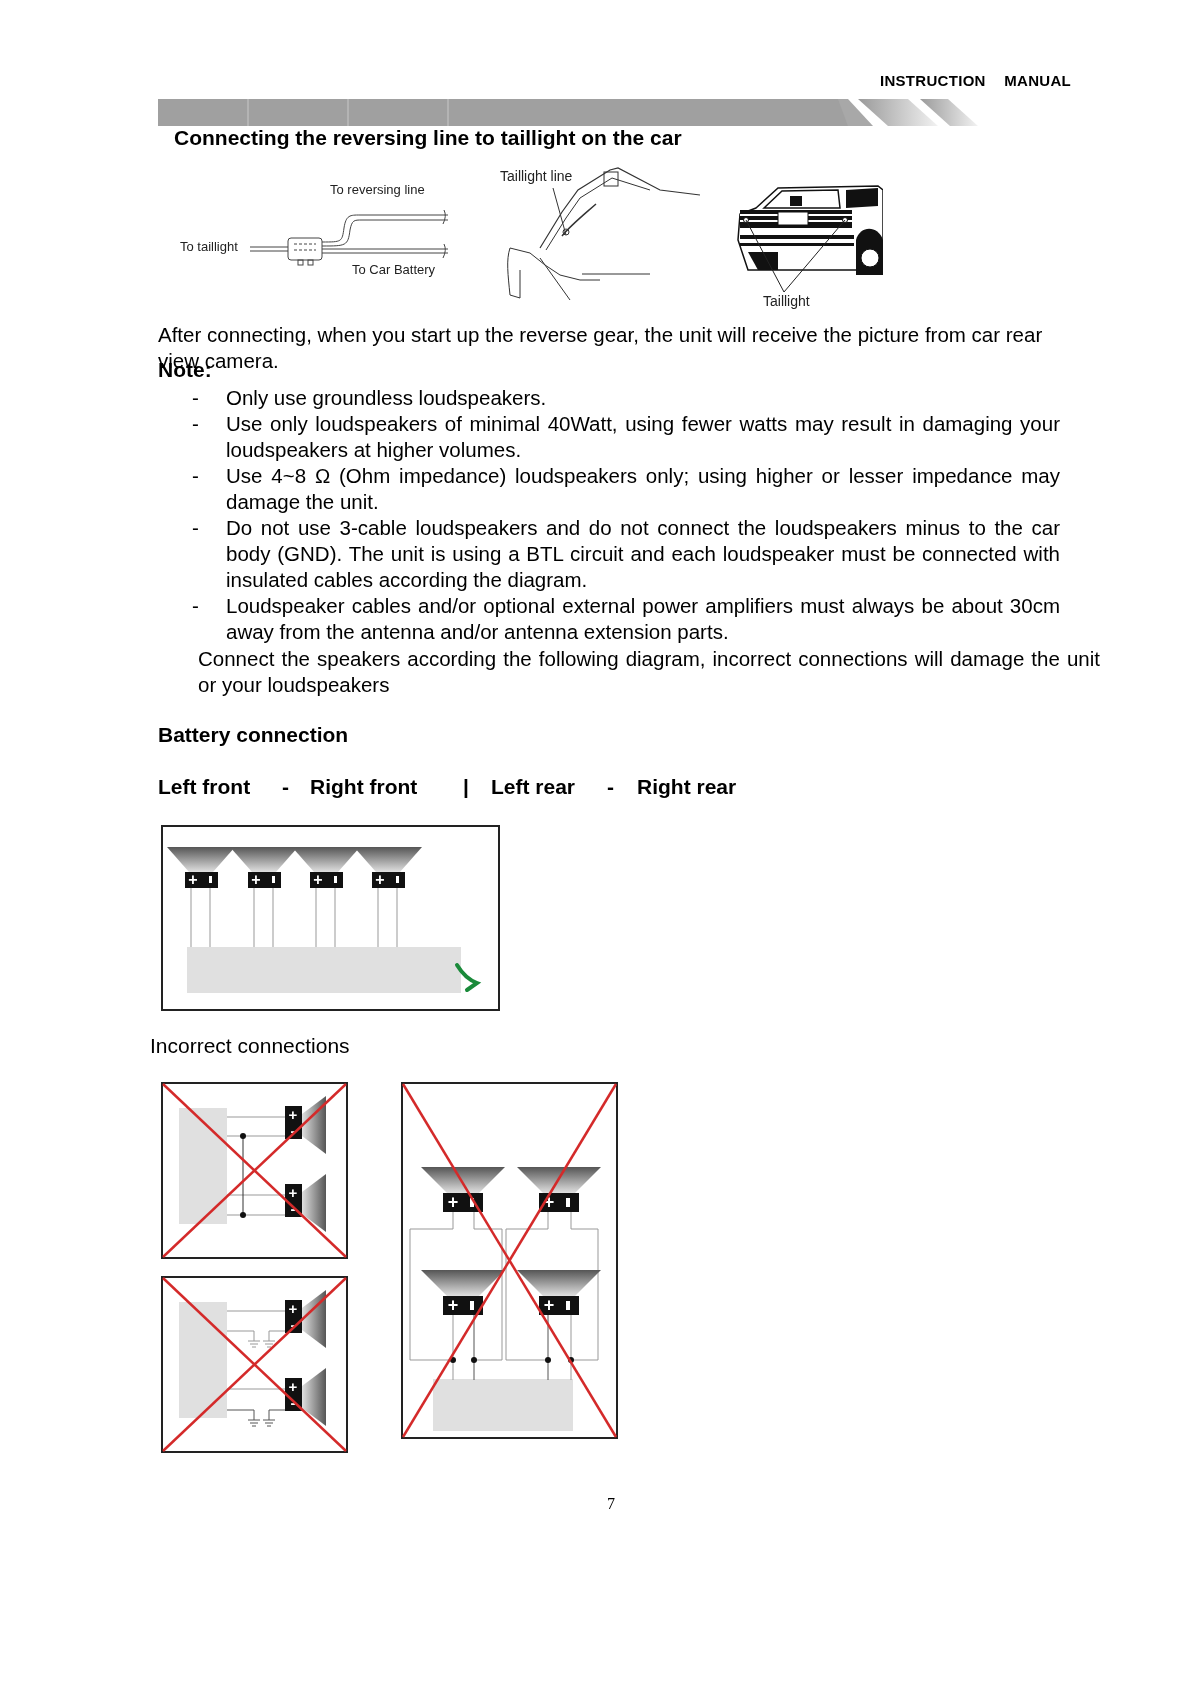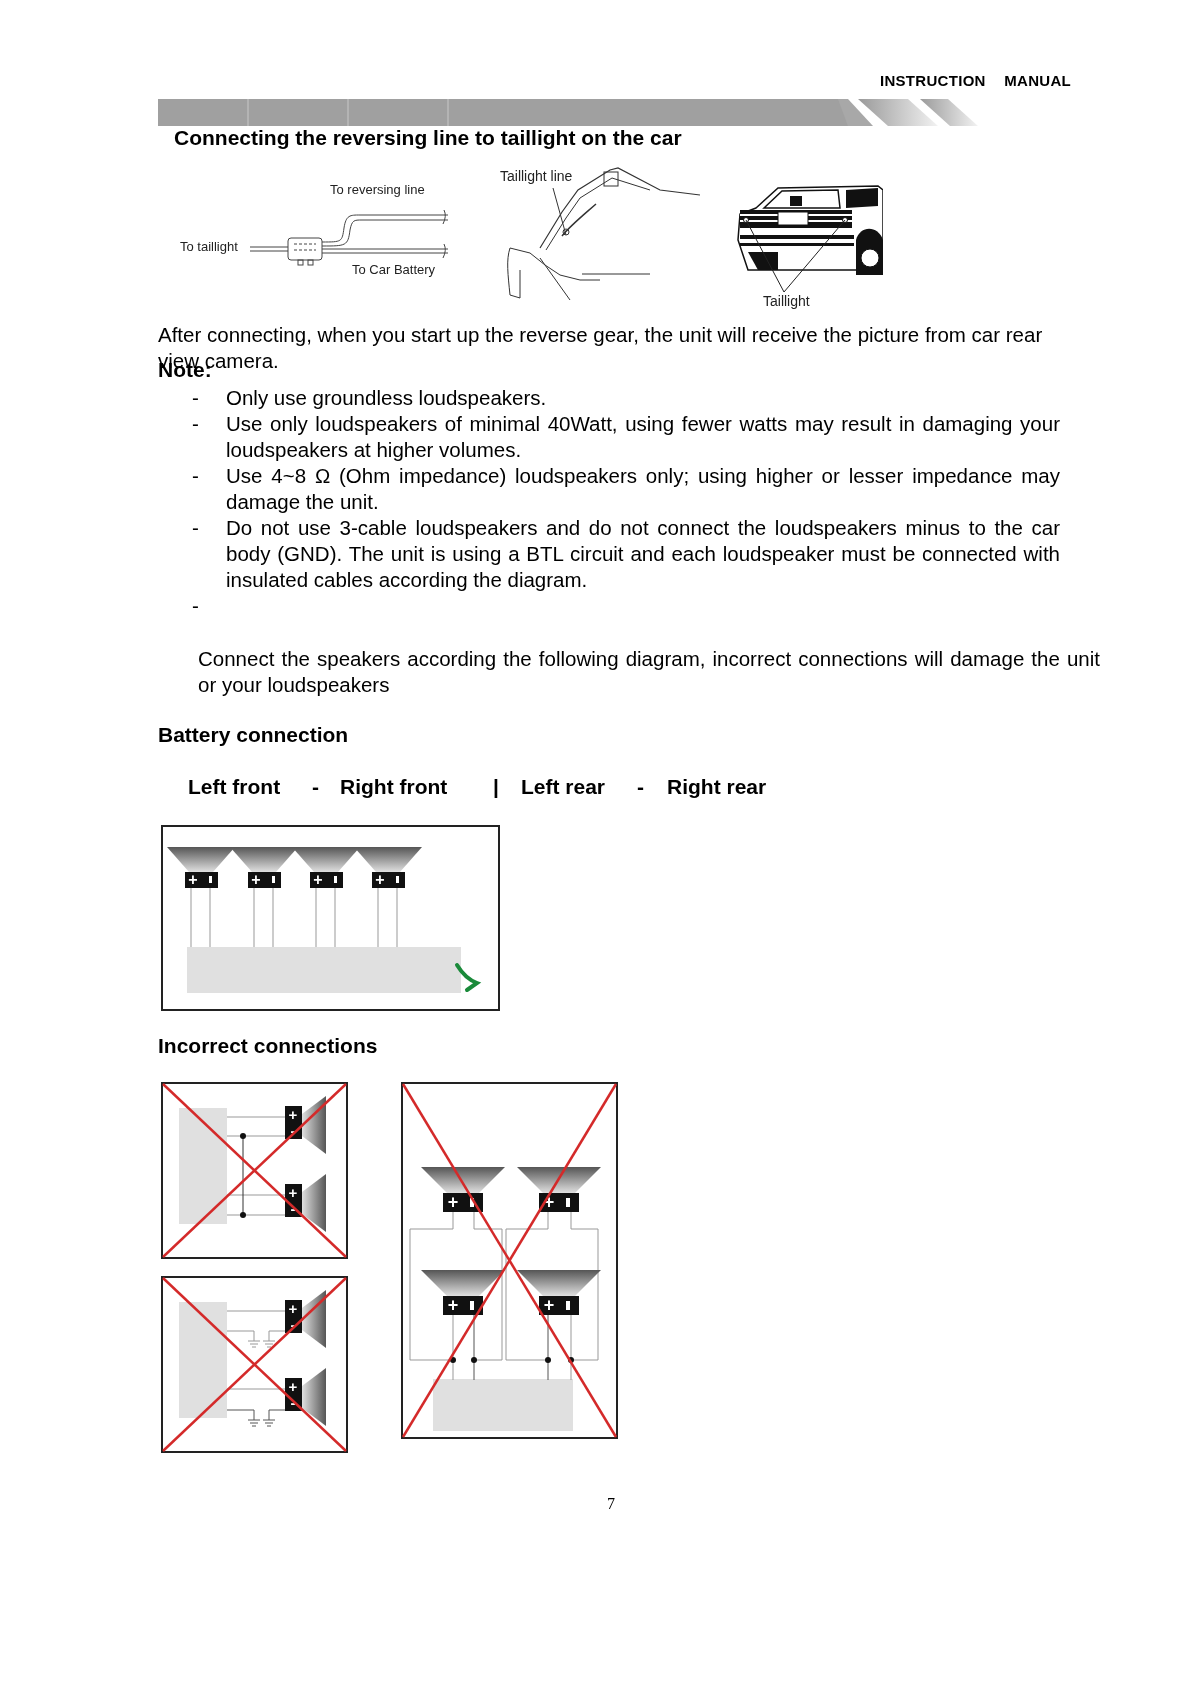--- a/index.html
+++ b/index.html
@@ -10,23 +10,23 @@
   .band { left: 158px; top: 99px; width: 830px; height: 27px; }
   .h-sec { left: 158px; top: 126px; font-size: 21px; font-weight: bold; margin-left: 16px; }
   .body-text { font-size: 20.5px; line-height: 26px; }
   .p1 { left: 158px; top: 322px; width: 902px; }
   .note-lbl { left: 158px; top: 358px; font-weight: bold; font-size: 21px; }
   .bullets { left: 158px; top: 385px; width: 902px; margin: 0; padding: 0; list-style: none; }
   .bullets li { position: relative; padding-left: 68px; text-align: justify; }
   .bullets li .dash { position: absolute; left: 34px; top: 0; }
   .p2 { left: 158px; top: 646px; width: 902px; text-align: justify; margin-left: 40px; }
   .h-correct { left: 158px; top: 723px; font-weight: bold; font-size: 21px; }
-  .labels-row { left: 158px; top: 775px; font-weight: bold; font-size: 21px; white-space: pre; display: flex; margin-left: 30px; }
+  .labels-row { left: 158px; top: 775px; font-weight: bold; font-size: 21px; white-space: pre; display: flex; }
   .labels-row span { display: inline-block; }
-  .h-incorrect { left: 158px; top: 1034px; font-weight: bold; font-size: 21px; }
+  .h-incorrect { left: 150px; top: 1034px; font-weight: normal; font-size: 21px; }
   .page-num { left: 607px; top: 1495px; font-family: "Liberation Serif", serif; font-size: 16px; }
   svg text { font-family: "Liberation Sans", sans-serif; }
 </style>
 </head>
 <body>
 
 <div class="abs hdr-title">INSTRUCTION   MANUAL</div>
 
 <svg class="abs band" viewBox="0 0 830 27" preserveAspectRatio="none">
   <defs>
@@ -104,21 +104,21 @@
   <text x="35" y="126" font-size="14" fill="#222">Taillight</text>
 </svg>
 
 <div class="abs body-text p1">After connecting, when you start up the reverse gear, the unit will receive the picture from car rear view camera.</div>
 <div class="abs note-lbl">Note:</div>
 <ul class="abs body-text bullets">
   <li><span class="dash">-</span><span>Only use groundless loudspeakers.</span></li>
   <li><span class="dash">-</span><span>Use only loudspeakers of minimal 40Watt, using fewer watts may result in damaging your loudspeakers at higher volumes.</span></li>
   <li><span class="dash">-</span><span>Use 4~8 Ω (Ohm impedance) loudspeakers only; using higher or lesser impedance may damage the unit.</span></li>
   <li><span class="dash">-</span><span>Do not use 3-cable loudspeakers and do not connect the loudspeakers minus to the car body (GND). The unit is using a BTL circuit and each loudspeaker must be connected with insulated cables according the diagram.</span></li>
-  <li><span class="dash">-</span></li>
+  <li><span class="dash">-</span><span>Loudspeaker cables and/or optional external power amplifiers must always be about 30cm away from the antenna and/or antenna extension parts.</span></li>
 </ul>
 <div class="abs body-text p2">Connect the speakers according the following diagram, incorrect connections will damage the unit or your loudspeakers</div>
 
 <div class="abs h-correct">Battery connection</div>
 
 <div class="abs labels-row">
   <span style="width:124px">Left front</span>
   <span style="width:28px">-</span>
   <span style="width:153px">Right front</span>
   <span style="width:28px">|</span>

